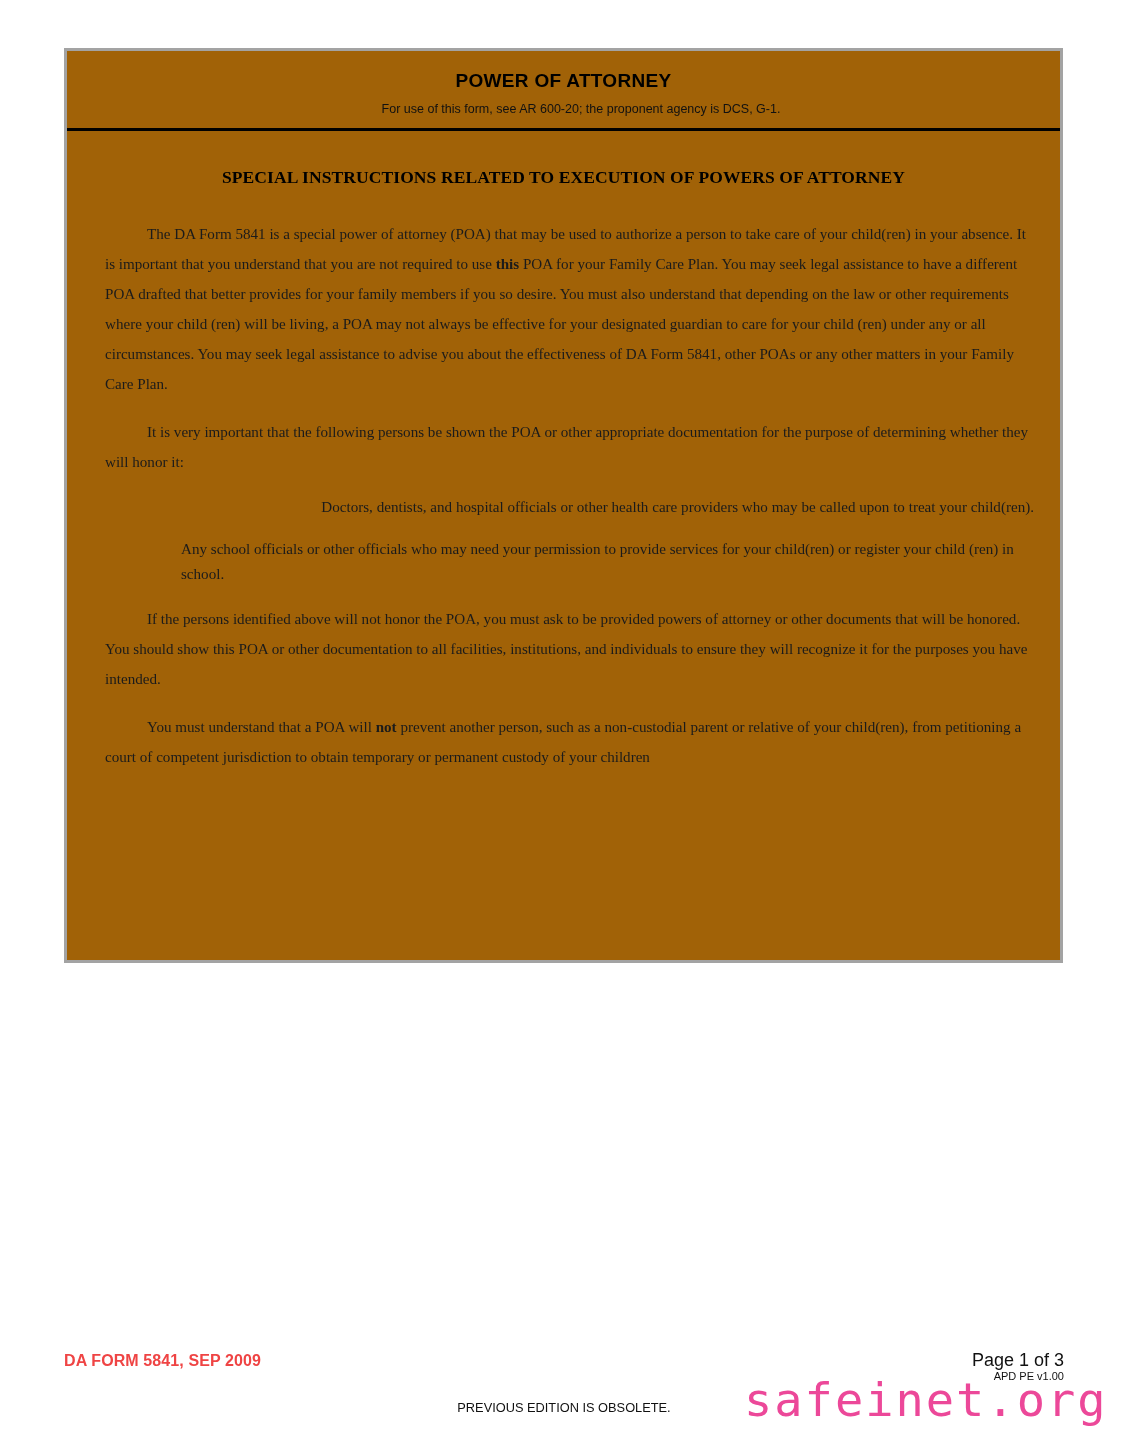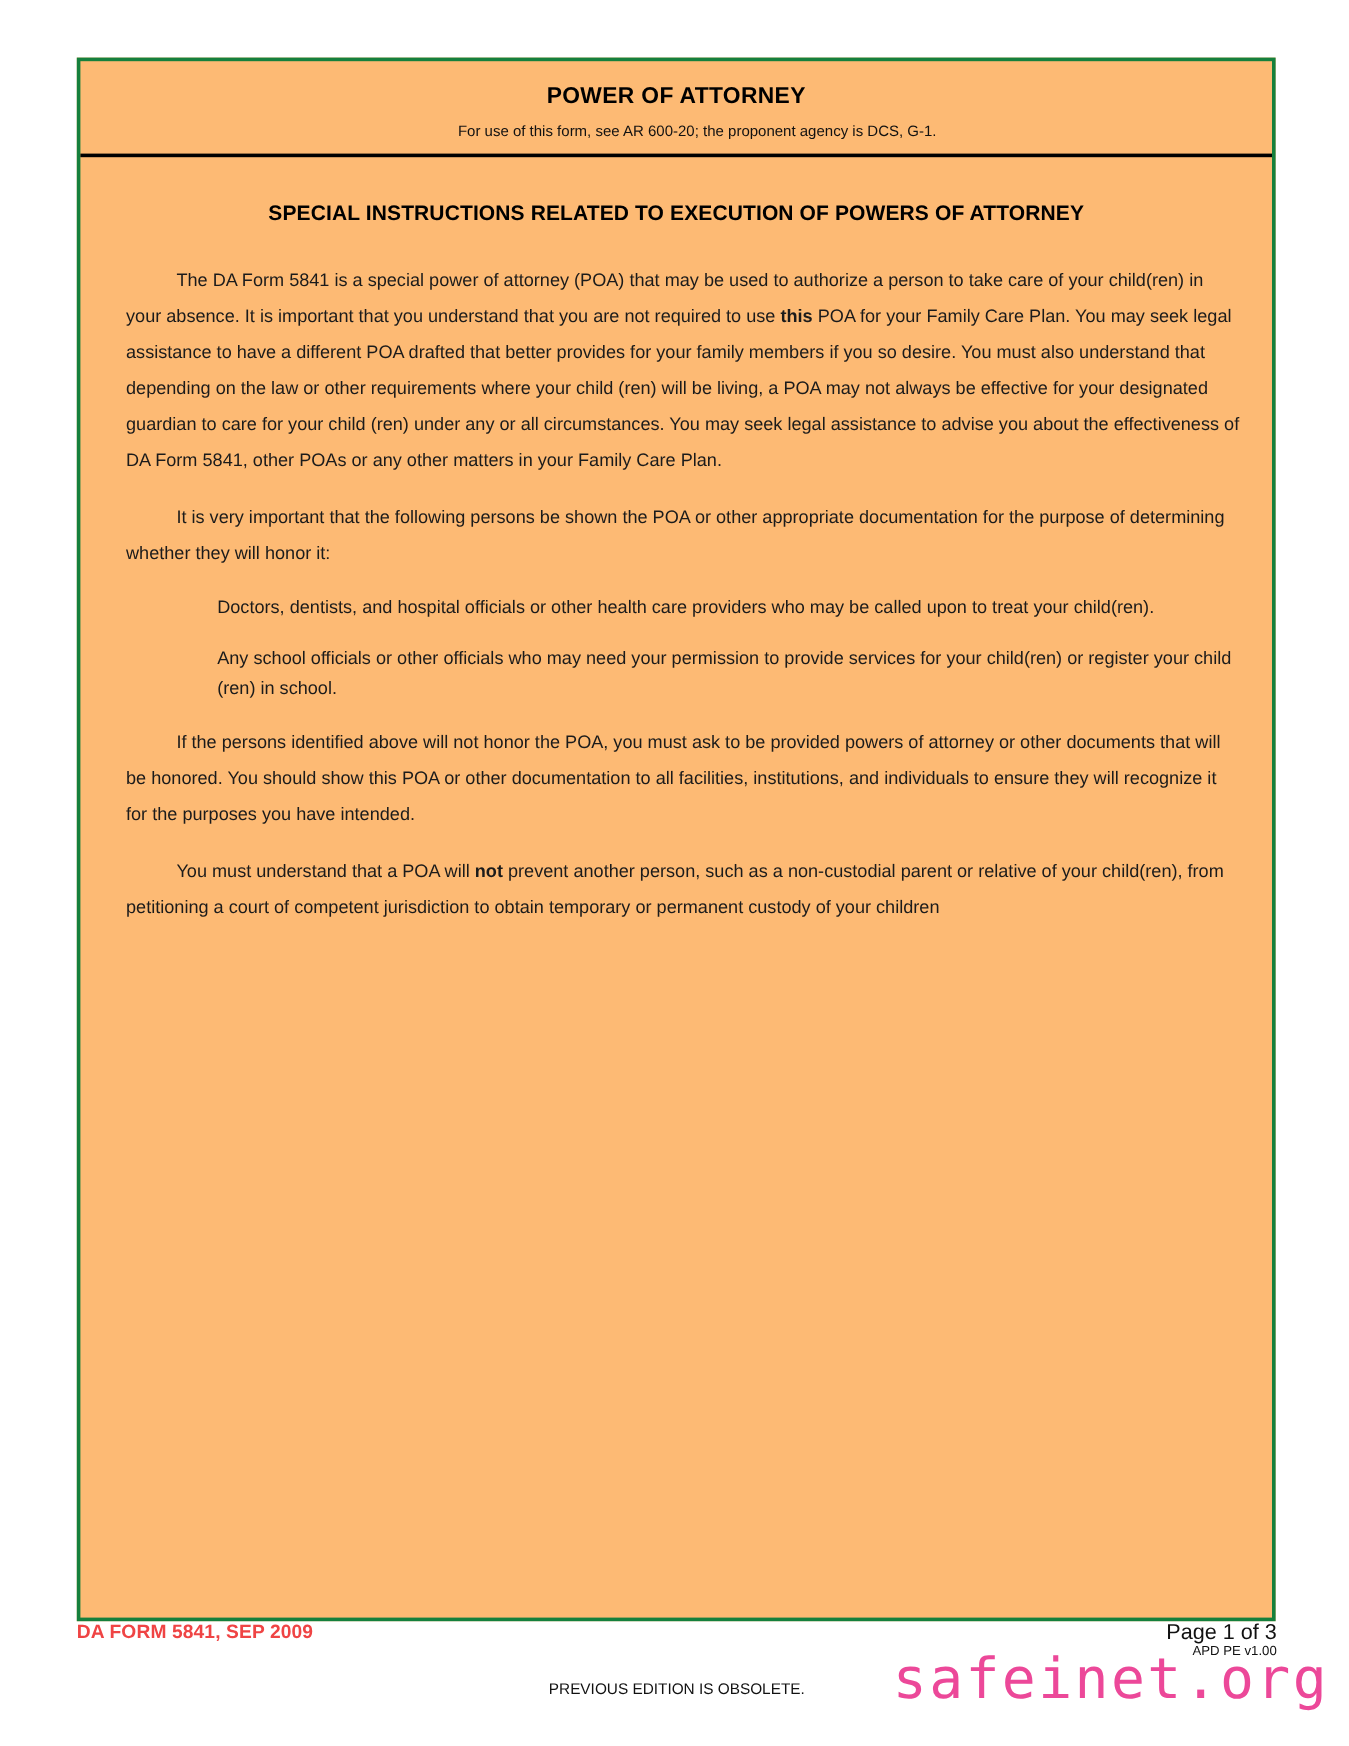--- a/index.html
+++ b/index.html
@@ -24,24 +24,24 @@
     height: 1455px;
     background: #ffffff;
   }
 
   
   .form-border {
     position: absolute;
     left: 64px;
     top: 48px;
     width: 999px;
-    height: 1303px;
-    border: 3px solid #15803d;
+    height: 915px;
+    border: 3px solid #a3a3a3;
     box-sizing: border-box;
-    background: #fdba74;
+    background: #a16207;
   }
 
   
   .form-header {
     position: absolute;
     left: 0;
     top: 0;
     right: 0;
     height: 80px;
     border-bottom: 3px solid #000000;
@@ -66,20 +66,21 @@
   }
 
   
   .form-body {
     position: absolute;
     left: 0;
     top: 80px;
     right: 0;
     bottom: 0;
     padding: 0;
+    font-family: Liberation Serif, serif;
   }
 
   .section-heading {
     margin: 0;
     padding-top: 36px;
     text-align: center;
     font-size: 17.5px;
     font-weight: bold;
     letter-spacing: 0.1px;
     color: #000;
@@ -103,21 +104,21 @@
   p.para.first-indent {
     text-indent: 42px;
   }
   p.indented {
     margin: 0 0 18px 0;
     padding-left: 78px;
     font-size: 15.1px;
     line-height: 24.4px;
     color: #1b1b1b;
   }
-  .gap-before { margin-top: 22px; }
+  .gap-before { margin-top: 22px; text-align: right; }
   .gap-small  { margin-top: 10px; }
 
   b, .b { font-weight: bold; }
 
   
   .footer {
     position: absolute;
     left: 64px;
     top: 1352px;
     width: 1000px;

